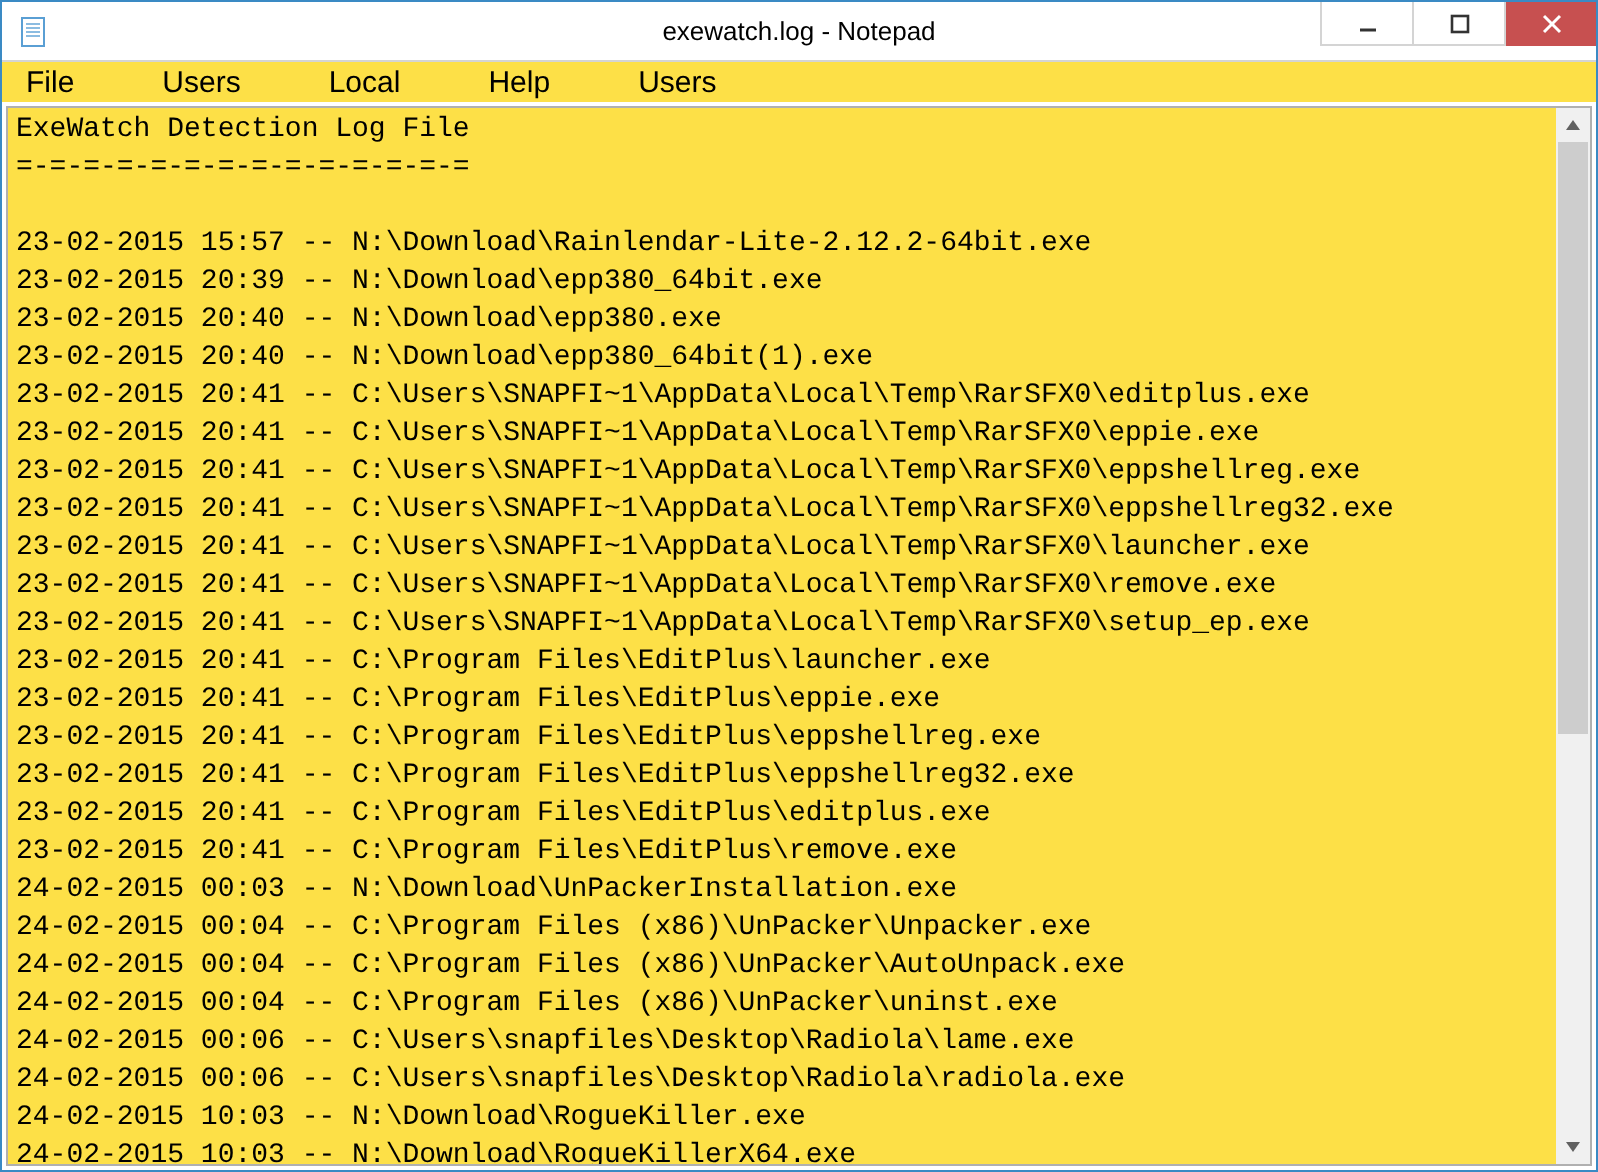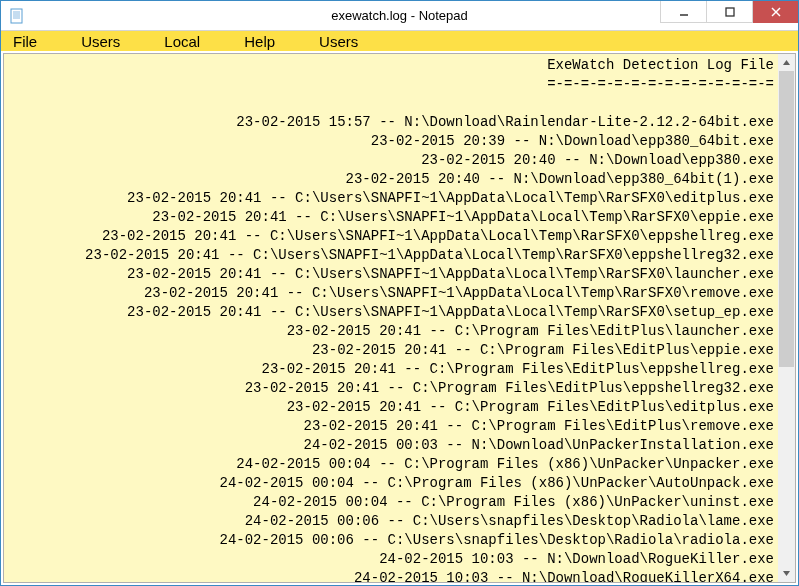--- a/index.html
+++ b/index.html
@@ -79,24 +79,23 @@
     gap: 28px;
   }
   .menu-item {
     padding: 2px 8px;
     cursor: pointer;
   }
   .content-wrap {
     flex: 1;
     margin: 2px;
     border: 1px solid #b0b0b0;
-    background: #fef9c3;
+    background: #fde047;
     position: relative;
     overflow: hidden;
-    text-align: right;
   }
   .content {
     font-family: Consolas, "Courier New", monospace;
     font-size: 14px;
     line-height: 19px;
     color: #000000;
     white-space: pre;
     padding: 2px 4px;
     position: absolute;
     left: 0;

